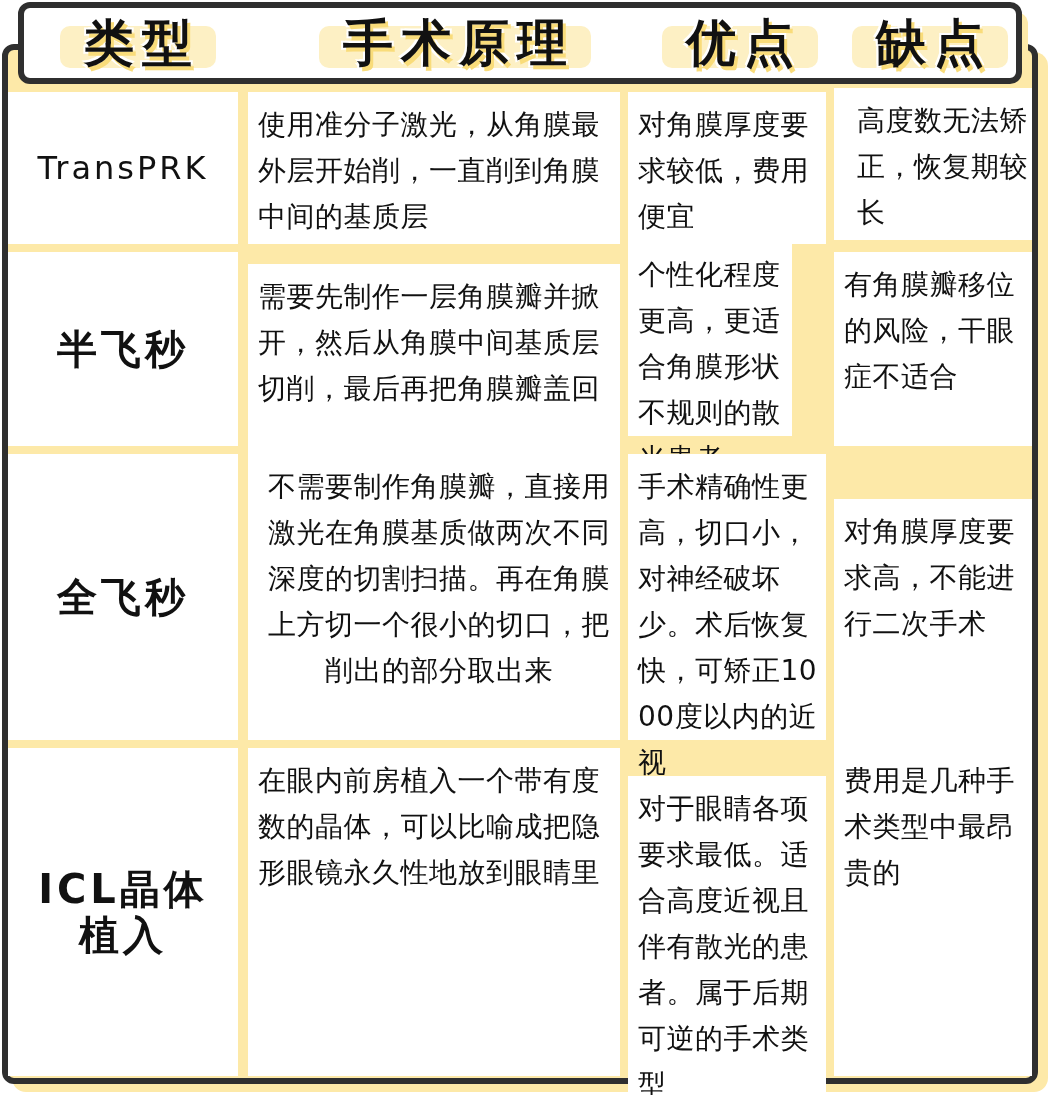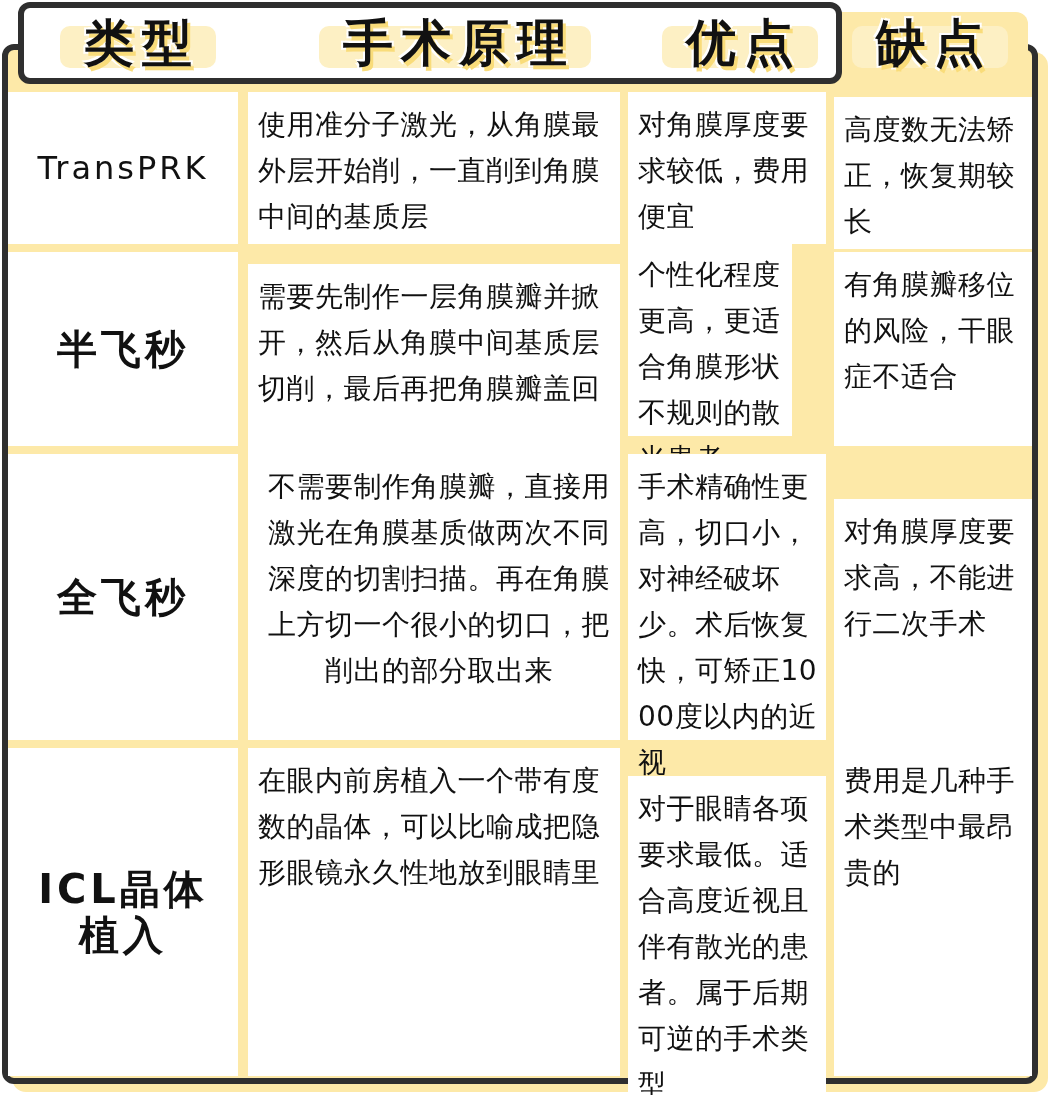--- a/index.html
+++ b/index.html
@@ -16,21 +16,21 @@
       position: absolute; left: 2px; top: 44px; width: 1036px; height: 1040px;
       box-sizing: border-box; border: 6px solid #2f2f2f; border-radius: 12px;
       background: #fde9a8;
     }
     
     .header-shadow {
       position: absolute; left: 28px; top: 12px; width: 1000px; height: 84px;
       background: #fde9a8; border-radius: 12px;
     }
     .header {
-      position: absolute; left: 18px; top: 2px; width: 824px; height: 82px;
+      position: absolute; left: 18px; top: 2px; width: 1004px; height: 82px;
       box-sizing: border-box; border: 6px solid #2f2f2f; border-radius: 12px;
       background: #ffffff; z-index: 3; text-align: right;
     }
     .hcell { position: absolute; top: 0; height: 70px; display: flex;
              align-items: center; justify-content: center; }
     .hlabel {
       position: relative; font-size: 50px; font-weight: bold; letter-spacing: 8px;
       color: #111; line-height: 1;
       text-shadow: 3px 4px 0 #f9dc7a, -2px -2px 0 #fff, 2px -2px 0 #fff, -2px 2px 0 #fff;
       padding: 2px 10px;
@@ -81,21 +81,21 @@
 
   <div class="cell type-cell" style="left:0; top:4px; width:230px; height:152px;">
     <span class="type-text latin">TransPRK</span>
   </div>
   <div class="cell" style="left:240px; top:4px; width:372px; height:152px;">
     <div class="body-text">使用准分子激光，从角膜最外层开始削，一直削到角膜中间的基质层</div>
   </div>
   <div class="cell" style="left:620px; top:4px; width:198px; height:152px;">
     <div class="body-text">对角膜厚度要求较低，费用便宜</div>
   </div>
-  <div class="cell" style="left:826px; top:9px; width:198px; height:152px;">
+  <div class="cell" style="left:826px; top:0; width:198px; height:152px;padding-left:13px;">
     <div class="body-text">高度数无法矫正，恢复期较长</div>
   </div>
 
   <div class="cell type-cell" style="left:0; top:164px; width:230px; height:194px;">
     <span class="type-text">半飞秒</span>
   </div>
   <div class="cell" style="left:240px; top:164px; width:372px; height:194px;margin-top:12px;">
     <div class="body-text">需要先制作一层角膜瓣并掀开，然后从角膜中间基质层切削，最后再把角膜瓣盖回</div>
   </div>
   <div class="cell" style="left:620px; top:154px; width:164px; height:194px;">

